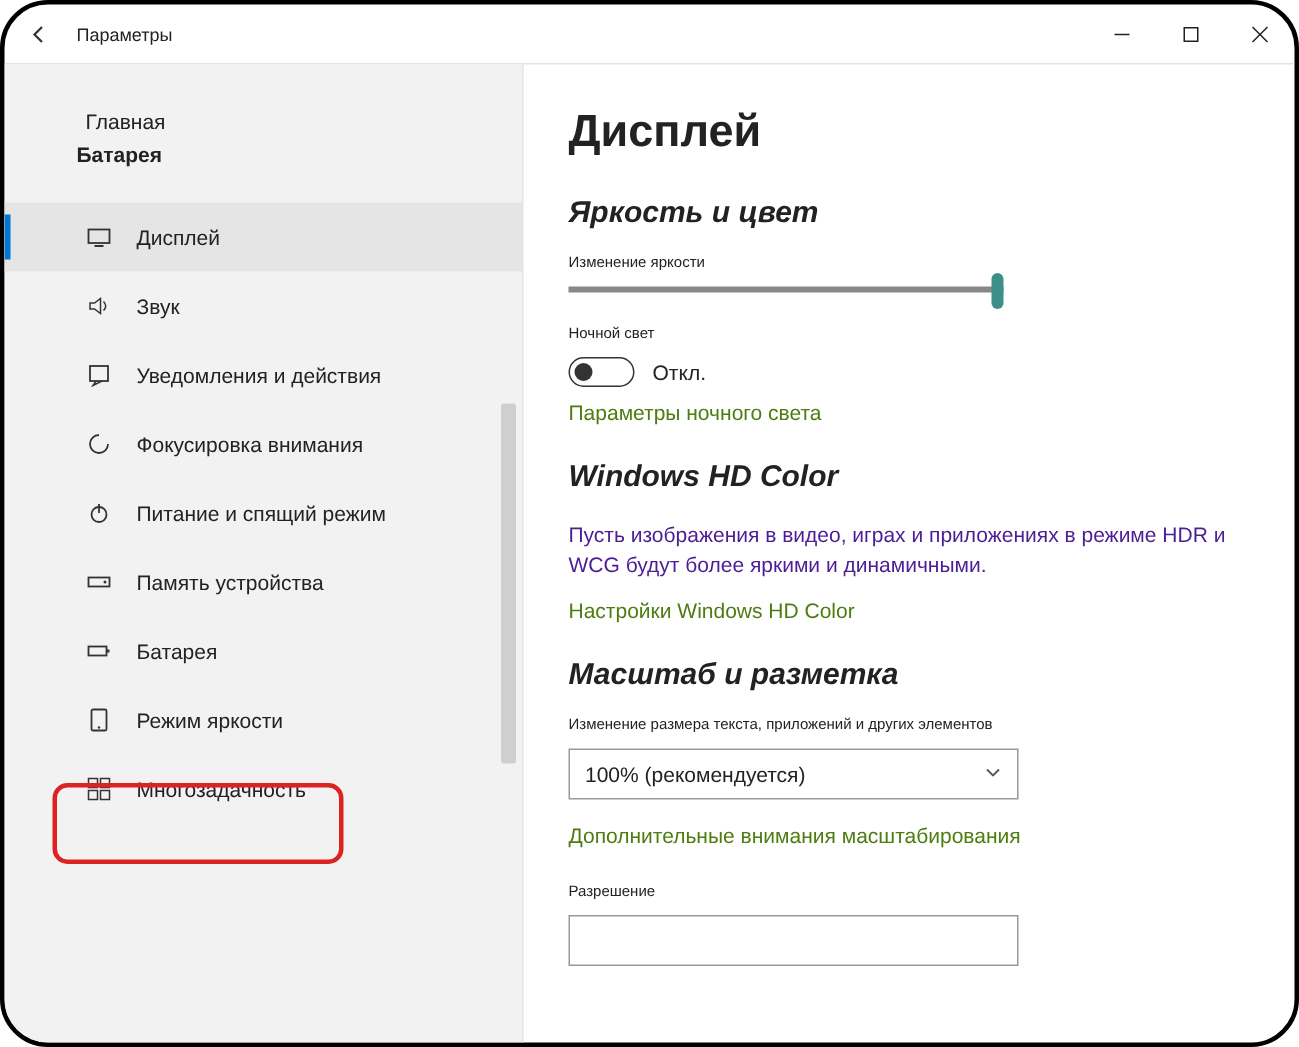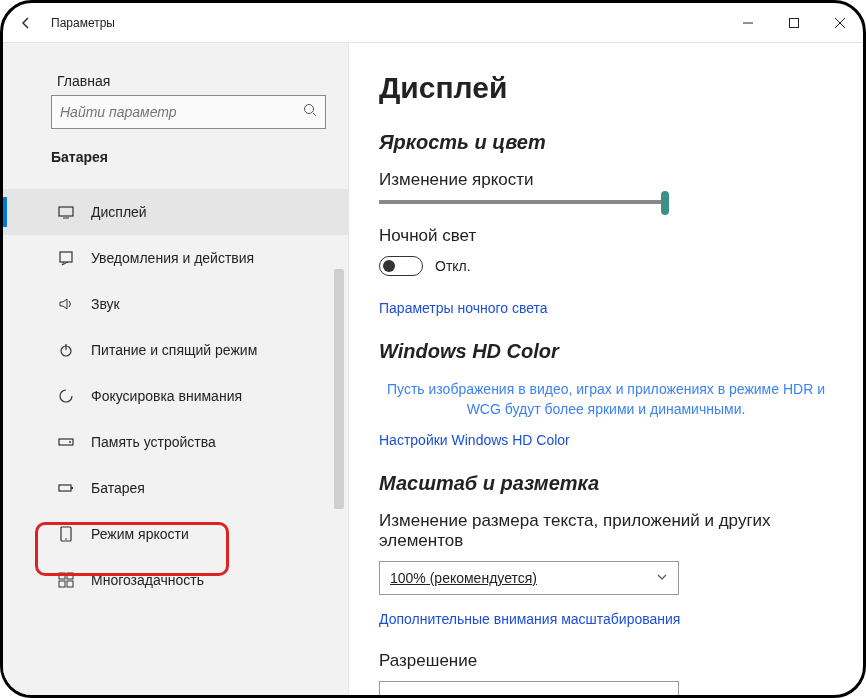--- a/index.html
+++ b/index.html
@@ -64,43 +64,42 @@
   position:absolute; border:3px solid #d22; border-radius:10px;
   pointer-events:none;
 }
 
 .content {
   flex:1; padding: 28px 30px 0 30px; overflow:hidden; color:#222;
   height: 100%;
 }
 .h1 { font-size: 30px; font-weight:600; margin-bottom: 26px; }
 .h2 { font-size: 20px; font-weight:600; margin-bottom: 16px; font-style: italic; }
-.lbl-sm { font-size: 17px; color:#222; margin-bottom: 10px; }
+.lbl-sm { font-size: 10px; color:#222; margin-bottom: 10px; }
 .slider {
   height: 4px; background:#888; position:relative; margin-bottom: 22px; margin-top: 8px;
   width: 290px;
 }
 .slider .thumb {
   position:absolute; right:0; top:-9px; width:8px; height:24px; border-radius:4px; background:#3d8f8a;
 }
-.toggle-row { display:flex; align-items:center; gap:12px; margin-bottom:24px; }
+.toggle-row { display:flex; align-items:center; gap:12px; margin-bottom:9px; }
 .toggle {
   width:44px; height:20px; border:1px solid #333; border-radius:10px; position:relative; background:#fff;
 }
 .toggle .knob {
   width:12px; height:12px; border-radius:50%; background:#333; position:absolute; left:3px; top:3px;
 }
 .toggle-state { font-size:14px; }
-.link { color:#1d4ed8; font-size:14px; margin-bottom: 24px; display:block; cursor:pointer; }
-.muted { color:#3b82f6; font-size:14px; line-height:1.45; margin-bottom:12px;text-align:center; }
+.link { color:#4d7c0f; font-size:14px; margin-bottom: 24px; display:block; cursor:pointer; }
+.muted { color:#4c1d95; font-size:14px; line-height:1.45; margin-bottom:12px; }
 .select {
   border:1px solid #999; height:34px; width:300px; display:flex; align-items:center;
   justify-content:space-between; padding:0 10px; font-size:14px; margin-top:8px; margin-bottom:16px;
   background:#fff;
-  text-decoration:underline;
 }
 .select .chev { color:#555; }
 .section { margin-bottom: 22px; }
 </style>
 </head>
 <body>
 
 <div class="window">
 
   <div class="titlebar">
@@ -137,83 +136,72 @@
 
       <div class="home-row">
         <span class="nicon">
           <svg viewBox="0 0 16 16">
               <path d="M2 8 L8 2 L14 8 M4 7 V14 H12 V7" stroke="#333" stroke-width="1.2" fill="none"></path>
             </svg>
         </span>
         <span class="lbl" style="margin-left:0">Главная</span>
       </div>
 
-      <div class="search-wrap">
-        <div class="search-box">
-          <input type="text" placeholder="Найти параметр" style="">
-          <span class="sicon">
-            <svg width="14" height="14" viewBox="0 0 14 14">
-                <circle cx="6" cy="6" r="4.5" stroke="#555" stroke-width="1" fill="none"></circle>
-                <path d="M10 10 L13 13" stroke="#555" stroke-width="1"></path>
-              </svg>
-          </span>
-        </div>
-      </div>
 
       <div class="section-label">Батарея</div>
 
       <div class="nav">
 
         <div class="nav-item active">
           <span class="nicon">
               <svg viewBox="0 0 16 16">
                 <rect x="1" y="3" width="14" height="9" stroke="#333" stroke-width="1.2" fill="none"></rect>
                 <path d="M5 14 H11" stroke="#333" stroke-width="1.2"></path>
               </svg>
             </span>
           <span>Дисплей</span>
         </div>
 
         <div class="nav-item">
           <span class="nicon">
               <svg viewBox="0 0 16 16">
+                <path d="M2 6 V10 H5 L9 13 V3 L5 6 Z" stroke="#333" stroke-width="1" fill="none"></path>
+                <path d="M11 5 Q14 8 11 11" stroke="#333" stroke-width="1" fill="none"></path>
+              </svg>
+            </span>
+          <span>Звук</span>
+        </div>
+
+        <div class="nav-item">
+          <span class="nicon">
+              <svg viewBox="0 0 16 16">
                 <rect x="2" y="2" width="12" height="10" stroke="#333" stroke-width="1.2" fill="none"></rect>
                 <path d="M6 12 L4 15 L10 12" stroke="#333" stroke-width="1" fill="none"></path>
               </svg>
             </span>
           <span>Уведомления и действия</span>
         </div>
 
         <div class="nav-item">
           <span class="nicon">
               <svg viewBox="0 0 16 16">
-                <path d="M2 6 V10 H5 L9 13 V3 L5 6 Z" stroke="#333" stroke-width="1" fill="none"></path>
-                <path d="M11 5 Q14 8 11 11" stroke="#333" stroke-width="1" fill="none"></path>
-              </svg>
-            </span>
-          <span>Звук</span>
+                <path d="M8 2 A6 6 0 1 0 14 8" stroke="#333" stroke-width="1.2" fill="none"></path>
+              </svg>
+            </span>
+          <span>Фокусировка внимания</span>
         </div>
 
         <div class="nav-item">
           <span class="nicon">
               <svg viewBox="0 0 16 16">
                 <circle cx="8" cy="9" r="5" stroke="#333" stroke-width="1.2" fill="none"></circle>
                 <path d="M8 2 V8" stroke="#333" stroke-width="1.2"></path>
               </svg>
             </span>
           <span>Питание и спящий режим</span>
-        </div>
-
-        <div class="nav-item">
-          <span class="nicon">
-              <svg viewBox="0 0 16 16">
-                <path d="M8 2 A6 6 0 1 0 14 8" stroke="#333" stroke-width="1.2" fill="none"></path>
-              </svg>
-            </span>
-          <span>Фокусировка внимания</span>
         </div>
 
         <div class="nav-item">
           <span class="nicon">
               <svg viewBox="0 0 16 16">
                 <rect x="1" y="5" width="14" height="6" stroke="#333" stroke-width="1.2" fill="none"></rect>
                 <circle cx="12" cy="8" r="1" fill="#333"></circle>
               </svg>
             </span>
           <span>Память устройства</span>

